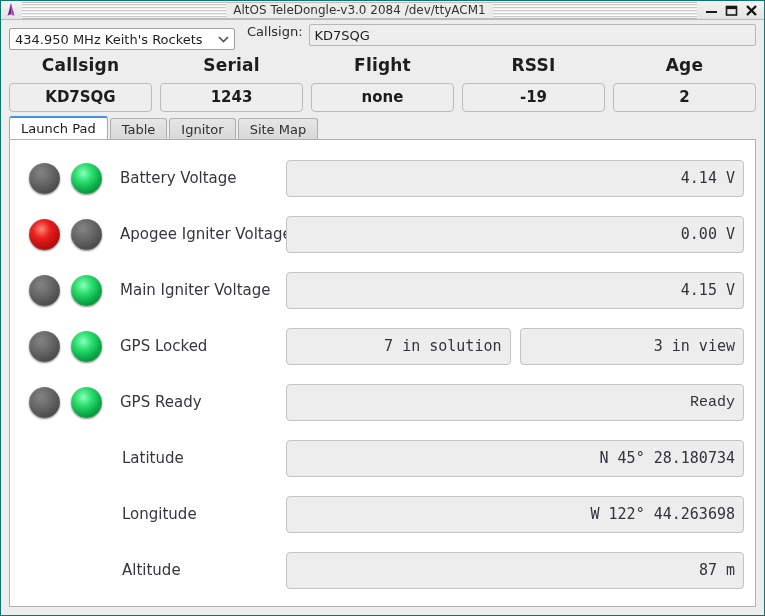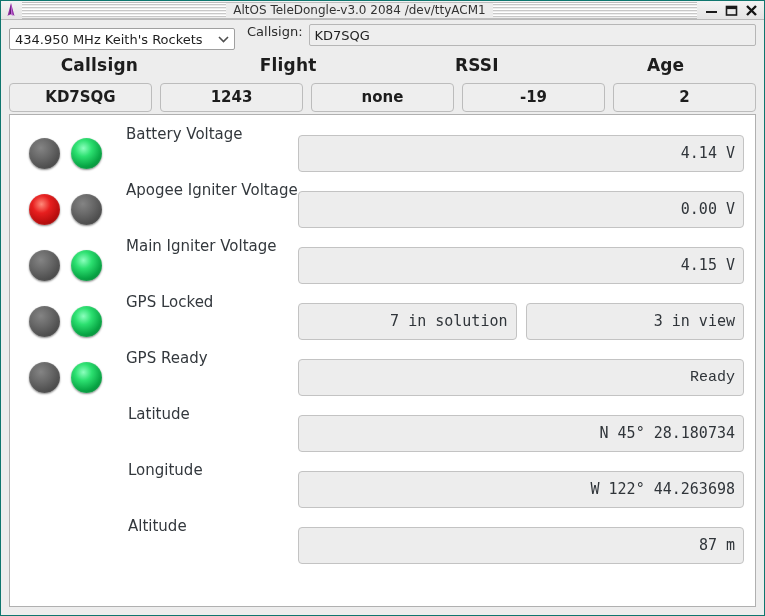--- a/index.html
+++ b/index.html
@@ -228,22 +228,22 @@
     margin: 0 8px 8px 8px;
     background: #ffffff;
     border: 1px solid #b0b0b0;
     box-sizing: border-box;
     padding: 10px 8px 8px 8px;
     overflow: hidden;
   }
 
   .row {
     display: flex;
+    align-items: center;
     height: 56px;
-    gap: 6px;
   }
   .leds {
     flex: none;
     width: 82px;
     display: flex;
     align-items: center;
     gap: 11px;
     padding-left: 11px;
     box-sizing: border-box;
   }
@@ -363,20 +363,23 @@
       <span>KD7SQG</span>
     </div>
   </div>
 
   <div class="statusgrid">
     <div class="status-head">
       <div class="status-col">
         <span class="status-title">Callsign</span>
       </div>
       <div class="status-col">
+        <span class="status-title">Serial</span>
+      </div>
+      <div class="status-col">
         <span class="status-title">Flight</span>
       </div>
       <div class="status-col">
         <span class="status-title">RSSI</span>
       </div>
       <div class="status-col">
         <span class="status-title">Age</span>
       </div>
     </div>
     <div class="status-vals">
@@ -401,20 +404,34 @@
         </div>
       </div>
       <div class="status-col">
         <div class="status-box">
           <span>2</span>
         </div>
       </div>
     </div>
   </div>
 
+  <div class="tabstrip">
+    <div class="tab active">
+      <span>Launch Pad</span>
+    </div>
+    <div class="tab">
+      <span>Table</span>
+    </div>
+    <div class="tab">
+      <span>Ignitor</span>
+    </div>
+    <div class="tab">
+      <span>Site Map</span>
+    </div>
+  </div>
 
   <div class="panel">
 
     <div class="row">
       <div class="leds">
         <div class="led gray"></div>
         <div class="led green"></div>
       </div>
       <div class="row-label">Battery Voltage</div>
       <div class="fields">

